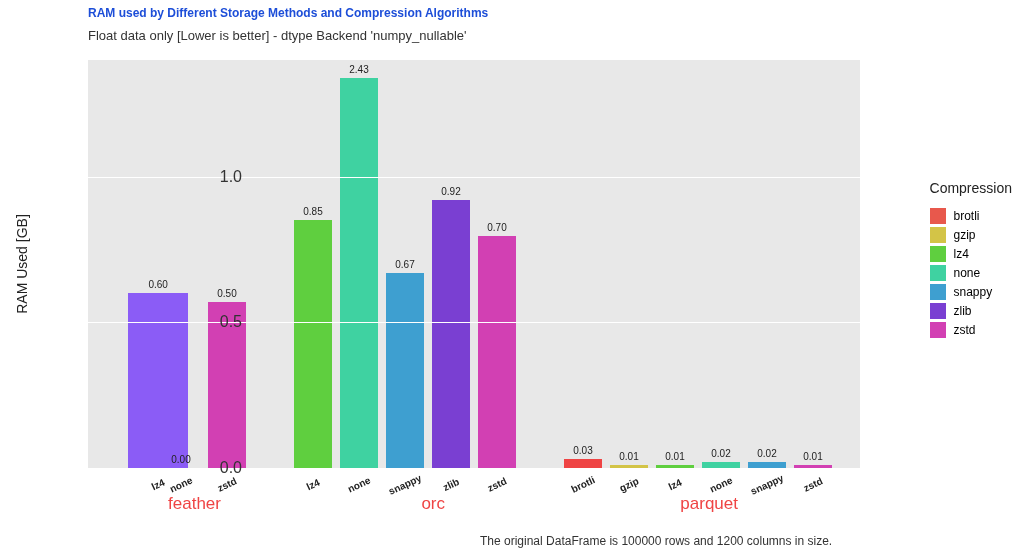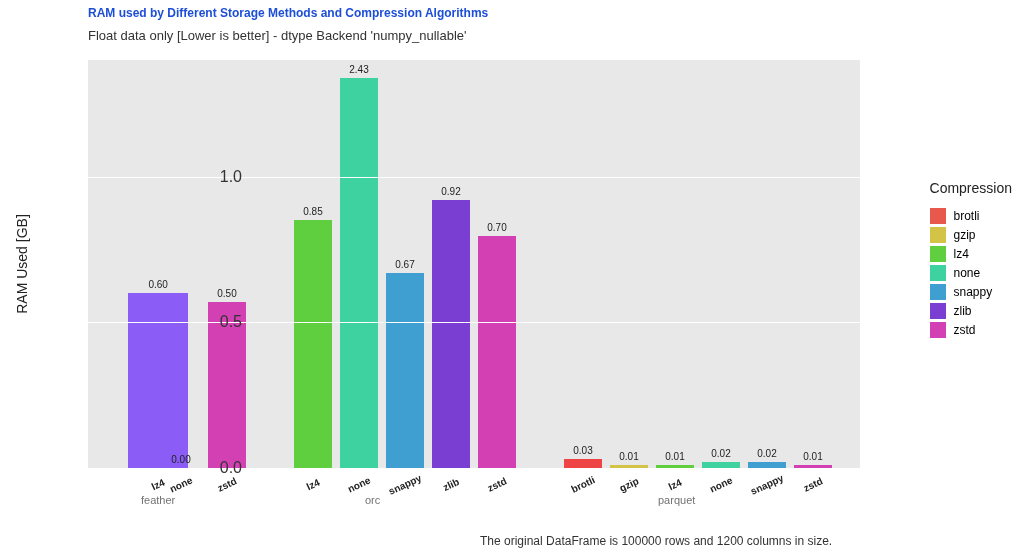--- a/index.html
+++ b/index.html
@@ -107,23 +107,23 @@
     top: -14px;
     left: 50%;
     transform: translateX(-50%);
     font-size: 10px;
     color: #222;
     white-space: nowrap;
   }
   .group-label {
     position: absolute;
     top: 494px;
-    font-size: 11px;
-    color: #737373;
-    text-align: left;
+    font-size: 17px;
+    color: #ef4444;
+    text-align: right;
   }
   .legend {
     position: absolute;
     right: 12px;
     top: 180px;
     font-size: 12px;
   }
   .legend-title {
     font-size: 14px;
     color: #222;

